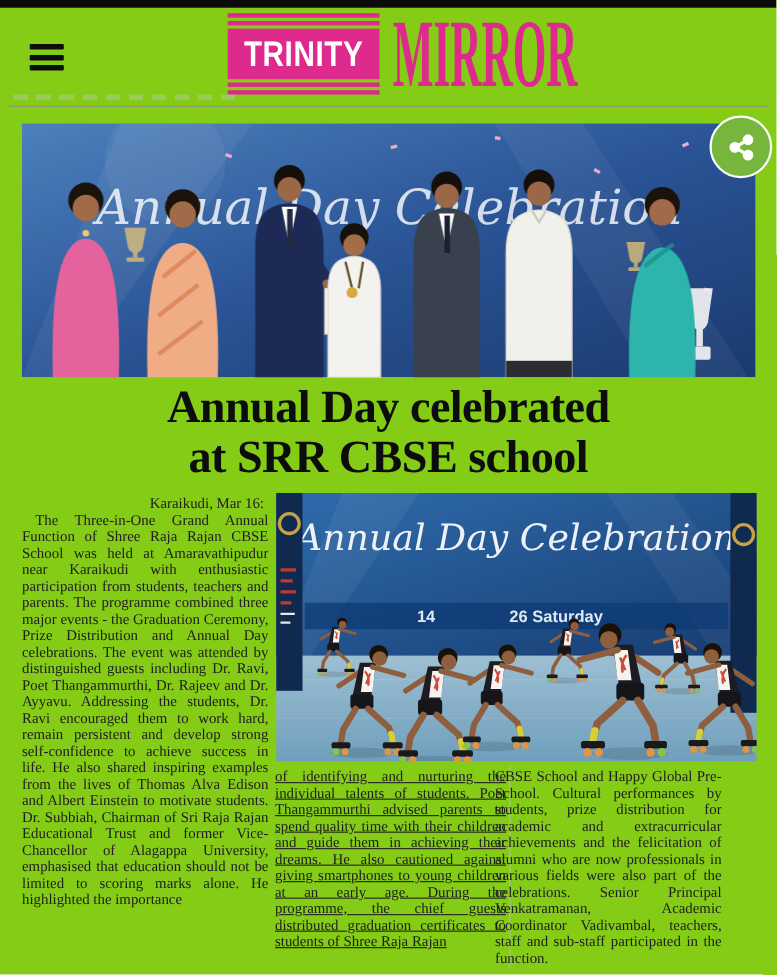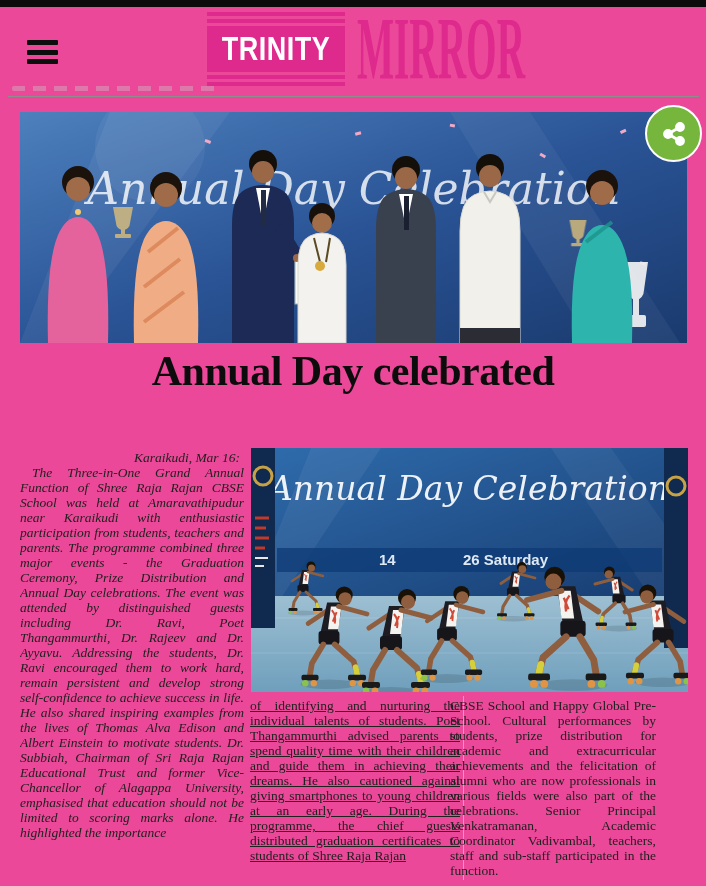--- a/index.html
+++ b/index.html
@@ -1,16 +1,16 @@
 <!DOCTYPE html>
 <html><head>
 <meta charset="utf-8">
 <style>
   html,body{margin:0;padding:0;background:#ffffff;}
-  .page{position:relative;width:706px;height:886px;background:#ec4899;overflow:hidden;
+  .page{position:relative;width:706px;height:886px;background:#84cc16;overflow:hidden;
         font-family:"Liberation Serif",serif;}
   
   .topbar{position:absolute;left:0;top:0;width:706px;height:7px;background:#0b0b0b;}
   
   .hamburger{position:absolute;left:27px;top:40px;width:31px;height:24px;background:none;border:none;
              padding:0;display:flex;flex-direction:column;justify-content:space-between;cursor:pointer;}
   .hbar{display:block;width:100%;height:5px;background:#0d0d0d;border-radius:1px;}
   
   .logo{position:absolute;left:207px;top:12px;height:74px;display:flex;align-items:stretch;cursor:pointer;}
   .logo-trinity{width:138px;display:flex;flex-direction:column;}
@@ -30,21 +30,21 @@
   
   .share{position:absolute;left:645px;top:105px;width:57px;height:57px;border-radius:50%;
          background:#76b63c;border:2px solid #fefefe;padding:0;cursor:pointer;
          display:flex;align-items:center;justify-content:center;}
   
   .headline{position:absolute;left:0;top:349px;width:706px;margin:0;text-align:center;
             font-weight:bold;font-size:42px;line-height:45px;color:#0c0c0c;letter-spacing:-.5px;}
   
   .col{position:absolute;font-size:13.5px;line-height:15px;text-align:justify;color:#202020;overflow:hidden;}
   .col p{margin:0;}
-  .col1{left:20px;top:450px;width:224px;height:436px;font-style:italic;}
+  .col1{left:20px;top:450px;width:224px;height:436px;}
   .col1 p{text-indent:12px;}
   .dateline{text-align:right;padding-right:4px;}
   .col2{left:250px;top:698px;width:210px;height:184px;text-decoration:underline;}
   .col3{left:450px;top:698px;width:206px;height:184px;}
   .vrule{position:absolute;left:463px;top:696px;width:1px;height:184px;background:#b6b6b6;}
 </style>
 </head>
 <body>
 
 <div class="page">
@@ -180,20 +180,21 @@
         <line x1="9" y1="15" x2="21" y2="22"></line>
         <circle cx="21" cy="8" r="3.4"></circle>
         <circle cx="9" cy="15" r="3.4"></circle>
         <circle cx="21" cy="22" r="3.4"></circle>
       </g>
     </svg>
   </button>
 
   <h1 class="headline">
     <span>Annual Day celebrated</span><br>
+    <span>at SRR CBSE school</span>
   </h1>
 
   <div class="col col1">
     <div class="dateline">Karaikudi, Mar 16:</div>
     <p>The Three-in-One Grand Annual Function of Shree Raja Rajan CBSE School was held at Amaravathipudur near Karaikudi with enthusiastic participation from students, teachers and parents. The programme combined three major events - the Graduation Ceremony, Prize Distribution and Annual Day celebrations. The event was attended by distinguished guests including Dr. Ravi, Poet Thangammurthi, Dr. Rajeev and Dr. Ayyavu. Addressing the students, Dr. Ravi encouraged them to work hard, remain persistent and develop strong self-confidence to achieve success in life. He also shared inspiring examples from the lives of Thomas Alva Edison and Albert Einstein to motivate students. Dr. Subbiah, Chairman of Sri Raja Rajan Educational Trust and former Vice-Chancellor of Alagappa University, emphasised that education should not be limited to scoring marks alone. He highlighted the importance</p>
   </div>
 
   <figure class="photo2">
     <svg width="437" height="244" viewBox="0 0 437 244" preserveAspectRatio="none">
       <defs>

